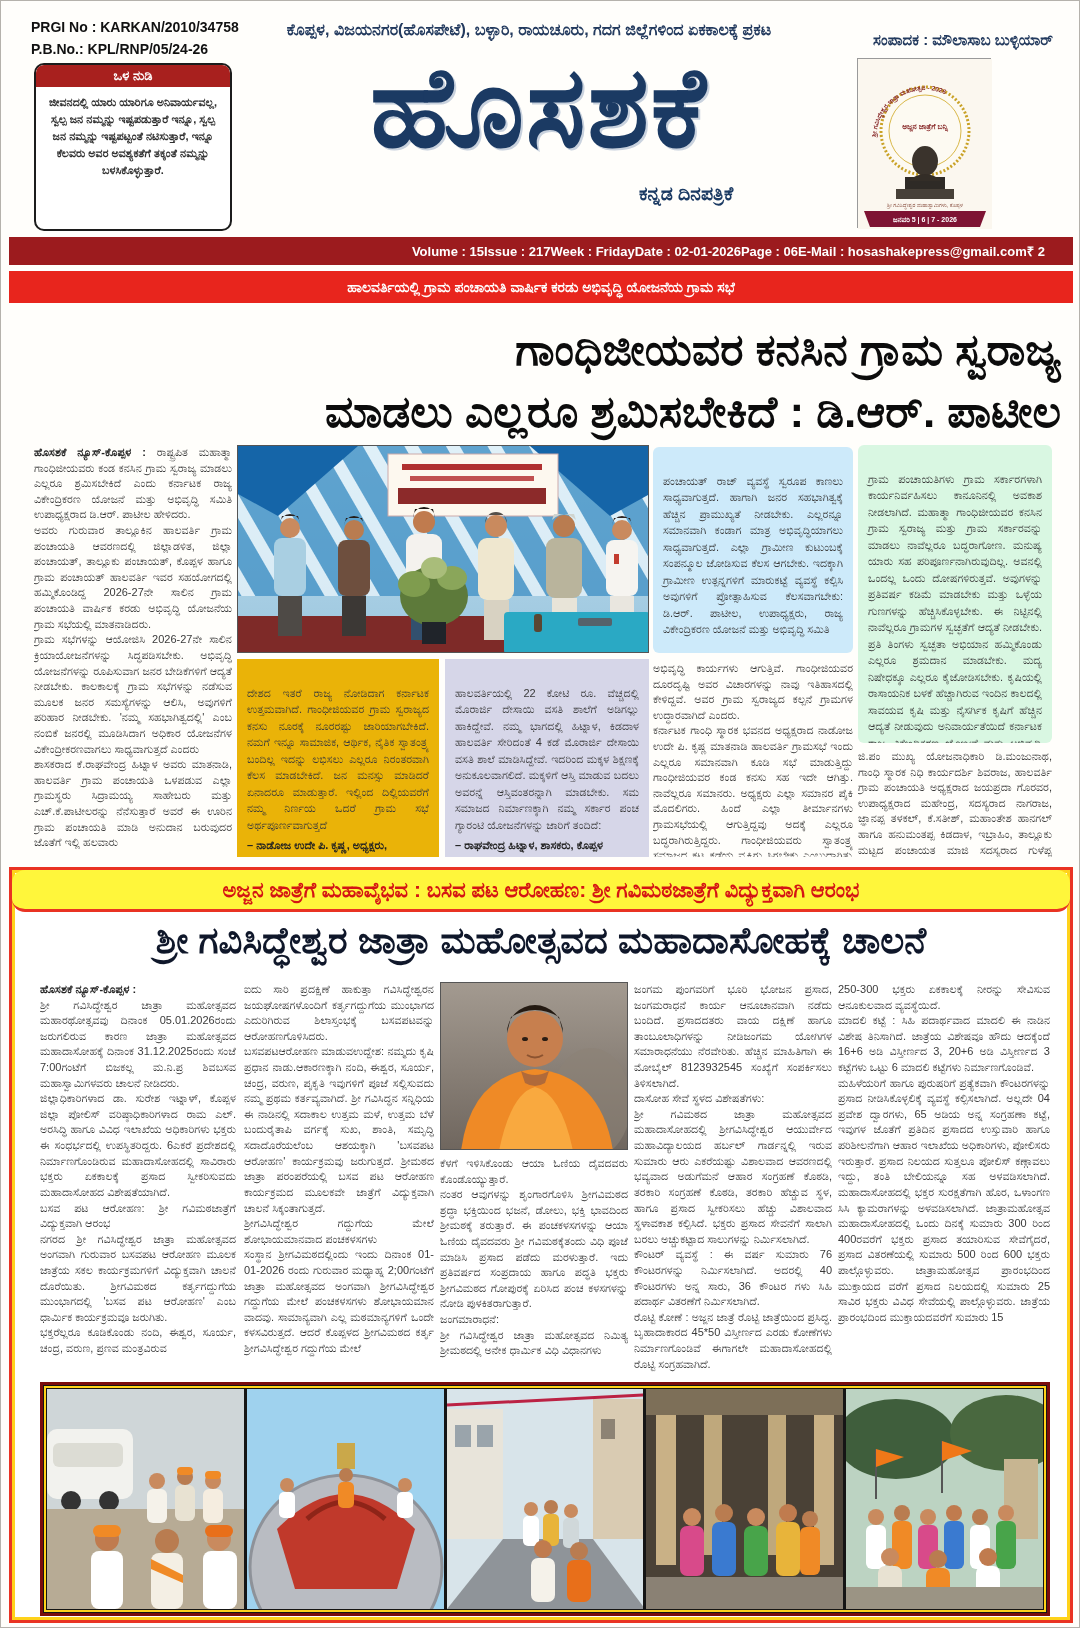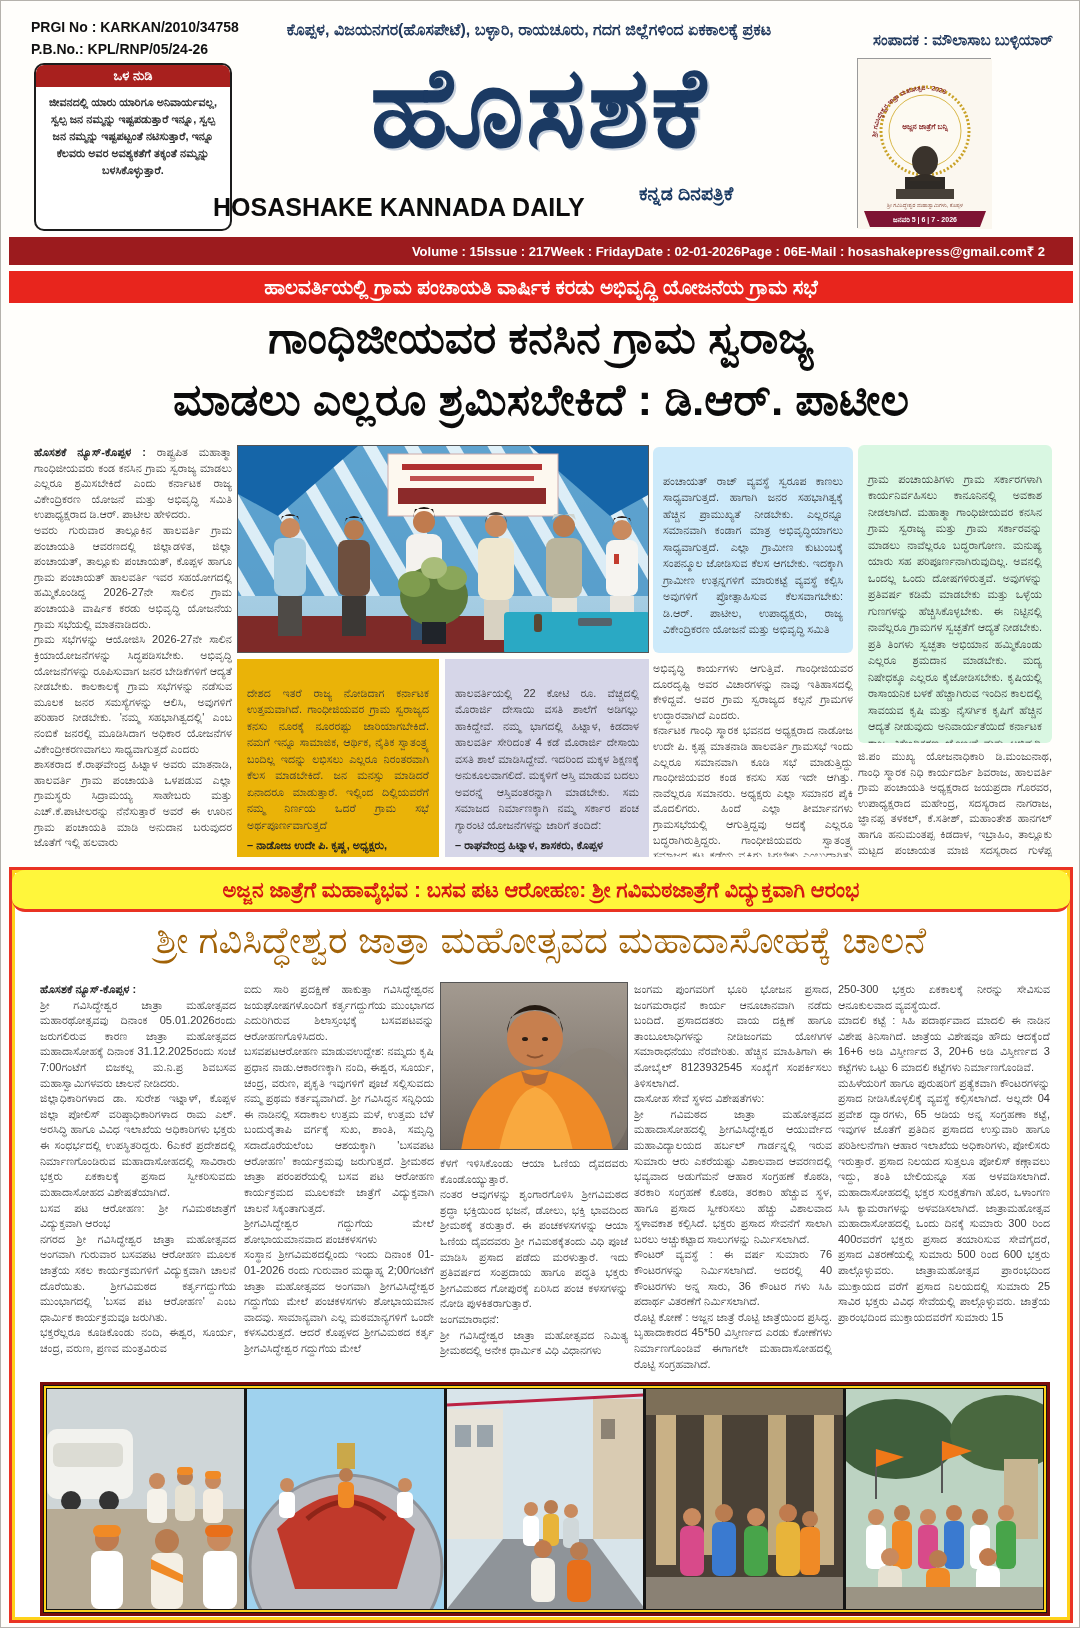--- a/index.html
+++ b/index.html
@@ -16,38 +16,38 @@
   .editor{font-size:15px;font-weight:bold;color:#233a5e;text-align:right;}
   .masthead{font-size:112px;font-weight:bold;color:#1b3a63;text-align:center;line-height:1.12;
     letter-spacing:2px;text-shadow:2px 2px 0 #c9d2de;}
   .engname{font-size:25px;font-weight:bold;color:#0d0d0d;letter-spacing:0px;}
   .tagline{font-size:19px;font-weight:bold;color:#1b3a63;}
   .emblem{border:1px solid #9a9a9a;background:#fdfcf8;}
   
   .infobar{background:#9c1b1e;color:#fff;display:flex;align-items:center;justify-content:flex-end;
     padding:0 28px;font-size:13px;font-weight:bold;}
   .infobar span{white-space:nowrap;}
-  .kicker{background:#e8251d;color:#fff;font-size:20px;font-weight:bold;text-align:center;
+  .kicker{background:#e8251d;color:#fff;font-size:14px;font-weight:bold;text-align:center;
     display:flex;align-items:center;justify-content:center;border-top:2px solid #fff;}
-  .headline1{font-size:44px;line-height:1.42;font-weight:800;color:#0c0c0c;text-align:center;}
+  .headline1{font-size:44px;line-height:1.42;font-weight:800;color:#0c0c0c;text-align:right;margin-top:12px;}
   .coltext{font-size:11px;line-height:1.42;text-align:justify;color:#3a3a3a;white-space:pre-line;overflow:hidden;}
   .dateline{font-weight:bold;color:#222;}
   .qbox{font-size:11px;line-height:1.5;text-align:justify;color:#3a3a3a;padding:9px 10px;overflow:hidden;white-space:pre-line;}
   .qattr{font-weight:bold;color:#222;margin-top:4px;white-space:pre-line;}
   .box-pink{background:#eab308;}
   .box-lav{background:#d6d6e8;}
   .box-blue{background:#cdeafa;border-radius:6px;}
   .box-green{background:#d9f7e2;border-radius:6px;}
   .photo-frame{border:1px solid #555;overflow:hidden;background:#9db9c6;}
   
   .section2{border:3px solid #e93323;background:#fff;}
   .section2-inner{position:absolute;inset:0;border:3px solid #ffd21a;pointer-events:none;}
   .banner2{background:#fff63b;display:flex;align-items:center;justify-content:center;
     font-size:21px;font-weight:bold;color:#d41414;border-bottom:3px solid #e93323;border-radius:13px;}
-  .headline2{font-size:37px;font-weight:400;color:#a16207;text-align:center;}
+  .headline2{font-size:37px;font-weight:700;color:#0f172a;text-align:center;}
   .photostrip{background:#151515;border:3px solid #7a0c0c;outline:2px solid #ffd21a;outline-offset:-6px;
     display:flex;gap:3px;padding:4px;}
   .photostrip .cell{flex:1;overflow:hidden;background:#777;}
   svg{display:block;}
 </style>
 </head>
 <body>
 
 <div id="page">
 
@@ -56,21 +56,20 @@
 
   <div class="abs quote-box" style="left:33px;top:62px;width:198px;height:168px;">
     <div class="quote-head">ಒಳ ನುಡಿ</div>
     <div class="quote-body">ಜೀವನದಲ್ಲಿ ಯಾರು ಯಾರಿಗೂ ಅನಿವಾರ್ಯವಲ್ಲ, ಸ್ವಲ್ಪ ಜನ ನಮ್ಮನ್ನು ಇಷ್ಟಪಡುತ್ತಾರೆ ಇನ್ನೂ, ಸ್ವಲ್ಪ ಜನ ನಮ್ಮನ್ನು ಇಷ್ಟಪಟ್ಟಂತೆ ನಟಿಸುತ್ತಾರೆ, ಇನ್ನೂ ಕೆಲವರು ಅವರ ಅವಶ್ಯಕತೆಗೆ ತಕ್ಕಂತೆ ನಮ್ಮನ್ನು ಬಳಸಿಕೊಳ್ಳುತ್ತಾರೆ.</div>
   </div>
 
   <div class="abs districts" style="left:238px;top:20px;width:580px;">ಕೊಪ್ಪಳ, ವಿಜಯನಗರ(ಹೊಸಪೇಟೆ), ಬಳ್ಳಾರಿ, ರಾಯಚೂರು, ಗದಗ ಜಿಲ್ಲೆಗಳಿಂದ ಏಕಕಾಲಕ್ಕೆ ಪ್ರಕಟ</div>
   <div class="abs editor" style="left:820px;top:20px;width:232px;margin-top:10px;">ಸಂಪಾದಕ : ಮೌಲಾಸಾಬ ಬುಳ್ಳಿಯಾರ್</div>
 
   <div class="abs masthead" style="left:238px;top:44px;width:600px;height:150px;">ಹೊಸಶಕೆ</div>
-  <div class="abs engname" style="left:212px;top:192px;">HOSASHAKE KANNADA DAILY</div>
   <div class="abs tagline" style="left:638px;top:182px;">ಕನ್ನಡ ದಿನಪತ್ರಿಕೆ</div>
 
   <div class="abs emblem" style="left:856px;top:57px;width:134px;height:170px;">
     <svg width="134" height="170" viewBox="0 0 134 170">
       <rect x="0" y="0" width="134" height="170" fill="#fbf7ef"></rect>
       <circle cx="67" cy="72" r="44" fill="#fdfaf2" stroke="#c9a227" stroke-width="3" stroke-dasharray="2 2"></circle>
       <circle cx="67" cy="72" r="36" fill="none" stroke="#d9b84a" stroke-width="1"></circle>
       <defs>
           <path id="archp" d="M 18 80 A 49 49 0 0 1 116 80"></path>
         </defs>

